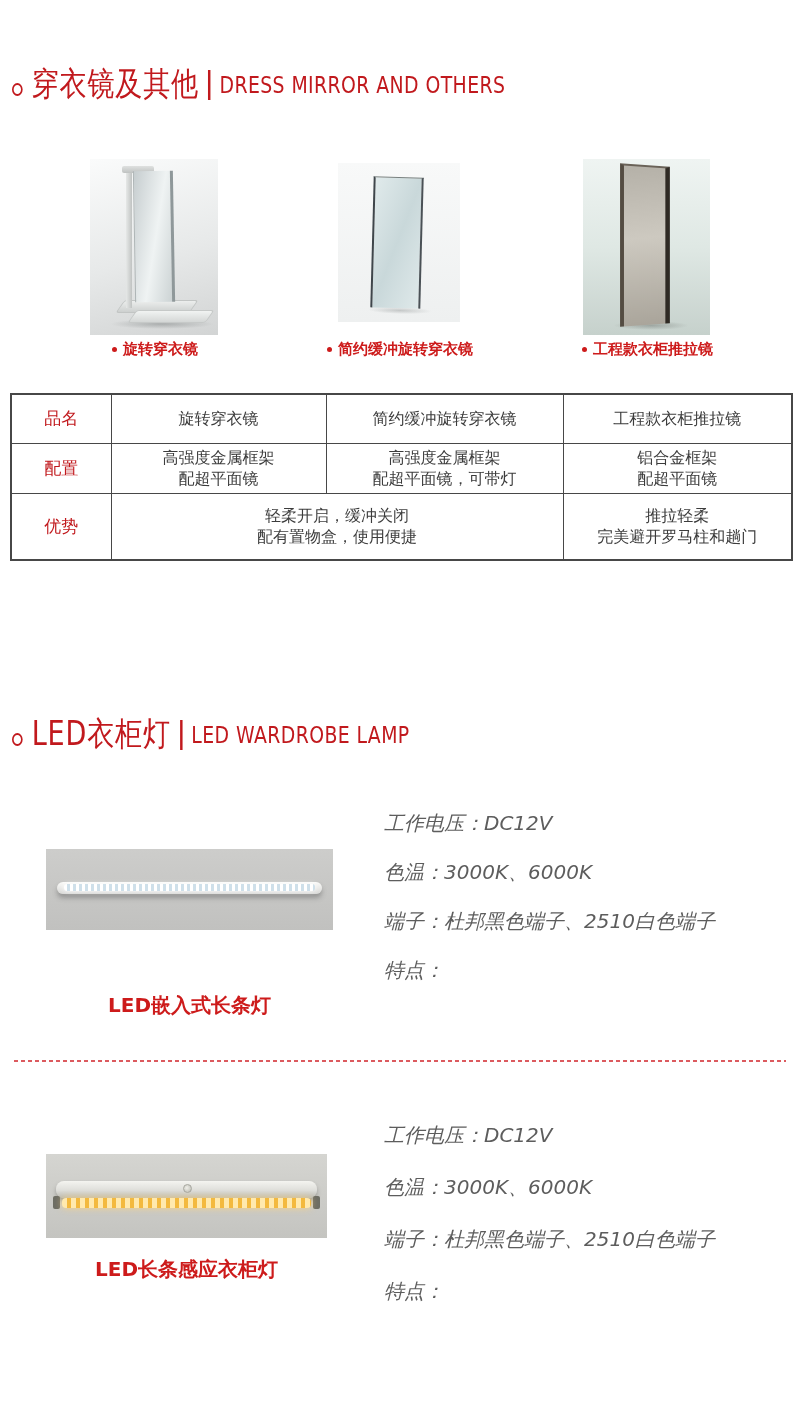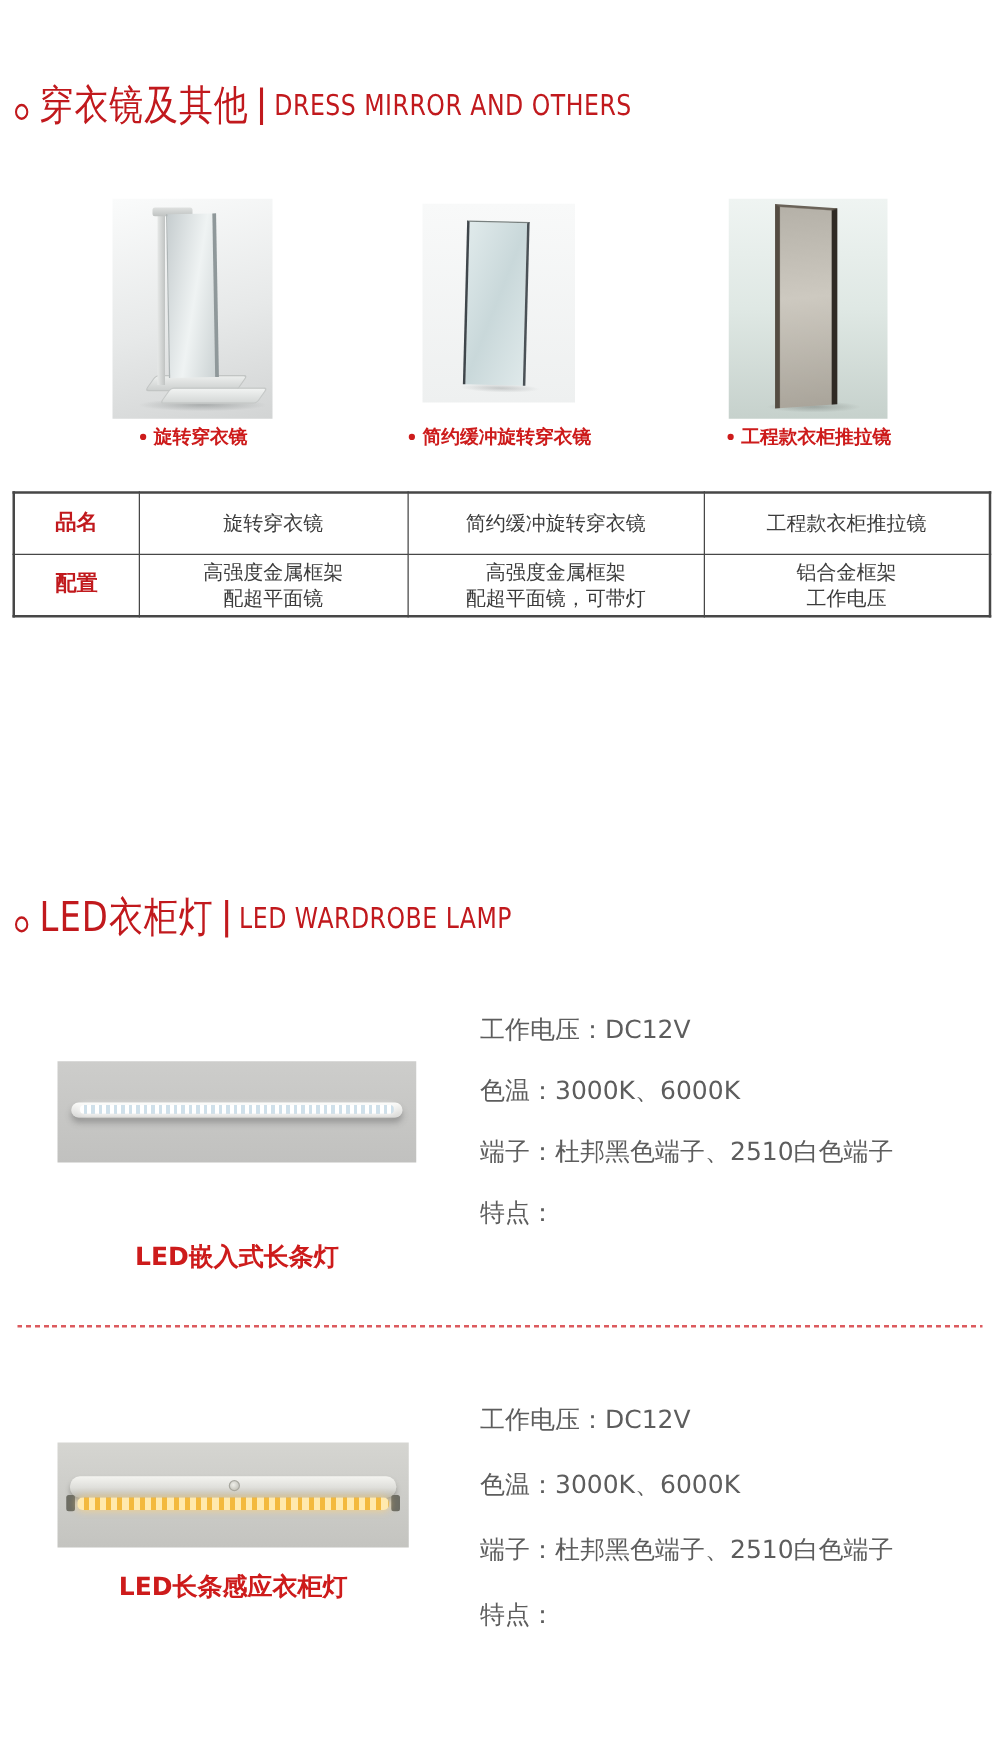--- a/index.html
+++ b/index.html
@@ -69,21 +69,21 @@
   #cap-mirror-1{left:40px;width:230px;}
   #cap-mirror-2{left:295px;width:210px;}
   #cap-mirror-3{left:540px;width:215px;}
 
   
   .spec-table{position:absolute;left:10px;top:393px;width:781px;border-collapse:collapse;table-layout:fixed;
     color:var(--tbl-text);}
   .spec-table{border:2px solid var(--tbl-border);}
   .spec-table th,.spec-table td{border:1px solid var(--tbl-border);text-align:center;vertical-align:middle;
     font-size:16px;line-height:21px;white-space:pre-line;padding:0 4px;}
-  .spec-table th{color:var(--red);font-size:17px;font-weight:700;}
+  .spec-table th{color:var(--red);font-size:17px;font-weight:400;}
   .r1{height:49px;}.r2{height:50px;}.r3{height:67px;}.r4{height:45px;}
   .c0{width:100px;}.c1{width:215px;}.c2{width:237px;}.c3{width:229px;}
 
   
   #fig-led-1{left:46px;top:849px;width:287px;height:81px;background:linear-gradient(180deg,#cdcdcb,#c1c1bf);}
   .barA{position:absolute;left:11px;top:33px;width:265px;height:12px;border-radius:6px;
     background:linear-gradient(180deg,#fbfbf9,#d8d8d6);box-shadow:0 4px 5px rgba(90,90,90,.45);}
   .stripA{position:absolute;left:7px;right:7px;top:2px;height:7px;border-radius:3px;
     background:repeating-linear-gradient(90deg,#ffffff 0 3px,#cfe0ea 3px 6px);box-shadow:0 0 5px #ffffff;}
 
@@ -98,21 +98,21 @@
   .clipL,.clipR{position:absolute;top:42px;width:7px;height:13px;background:#6d6d64;border-radius:2px;}
   .clipL{left:7px;}.clipR{right:7px;}
 
   
   .lcap{position:absolute;font-size:20px;font-weight:bold;color:var(--cap-red);text-align:center;white-space:nowrap;}
   #cap-led-1{left:46px;width:287px;top:992px;}
   #cap-led-2{left:46px;width:281px;top:1256px;}
 
   
   .specs{position:absolute;left:384px;width:408px;color:var(--spec-gray);font-size:20px;}
-  .spec{display:flex;align-items:flex-end;}
+  .spec{display:flex;align-items:flex-end;font-style:italic;}
   .spec-label{white-space:nowrap;flex:0 0 auto;}
   .spec-val{white-space:pre-line;}
   #specs-led-1{top:810px;}
   #specs-led-1 .spec{line-height:27px;margin-bottom:22px;}
   #specs-led-2{top:1121px;}
   #specs-led-2 .spec{line-height:28px;margin-bottom:24px;}
 
   
   .divider{position:absolute;left:14px;top:1060px;width:772px;height:2px;
     background:repeating-linear-gradient(90deg,#dc5a5e 0 4px,rgba(0,0,0,0) 4px 7px);}
@@ -173,21 +173,28 @@
     <td>简约缓冲旋转穿衣镜</td>
     <td>工程款衣柜推拉镜</td>
   </tr>
   <tr class="r2">
     <th>配置</th>
     <td>高强度金属框架
 配超平面镜</td>
     <td>高强度金属框架
 配超平面镜，可带灯</td>
     <td>铝合金框架
-工作电压</td>
+配超平面镜</td>
+  </tr>
+  <tr class="r3">
+    <th>优势</th>
+    <td colspan="2">轻柔开启，缓冲关闭
+配有置物盒，使用便捷</td>
+    <td>推拉轻柔
+完美避开罗马柱和趟门</td>
   </tr>
 </tbody>
   </table>
 
 <div class="abs sec-title" id="title-led">
   <span class="ring"></span>
   <span class="t-cn">LED衣柜灯</span>
   <span class="t-pipe"></span>
   <span class="t-en">LED WARDROBE LAMP</span>
 </div>

